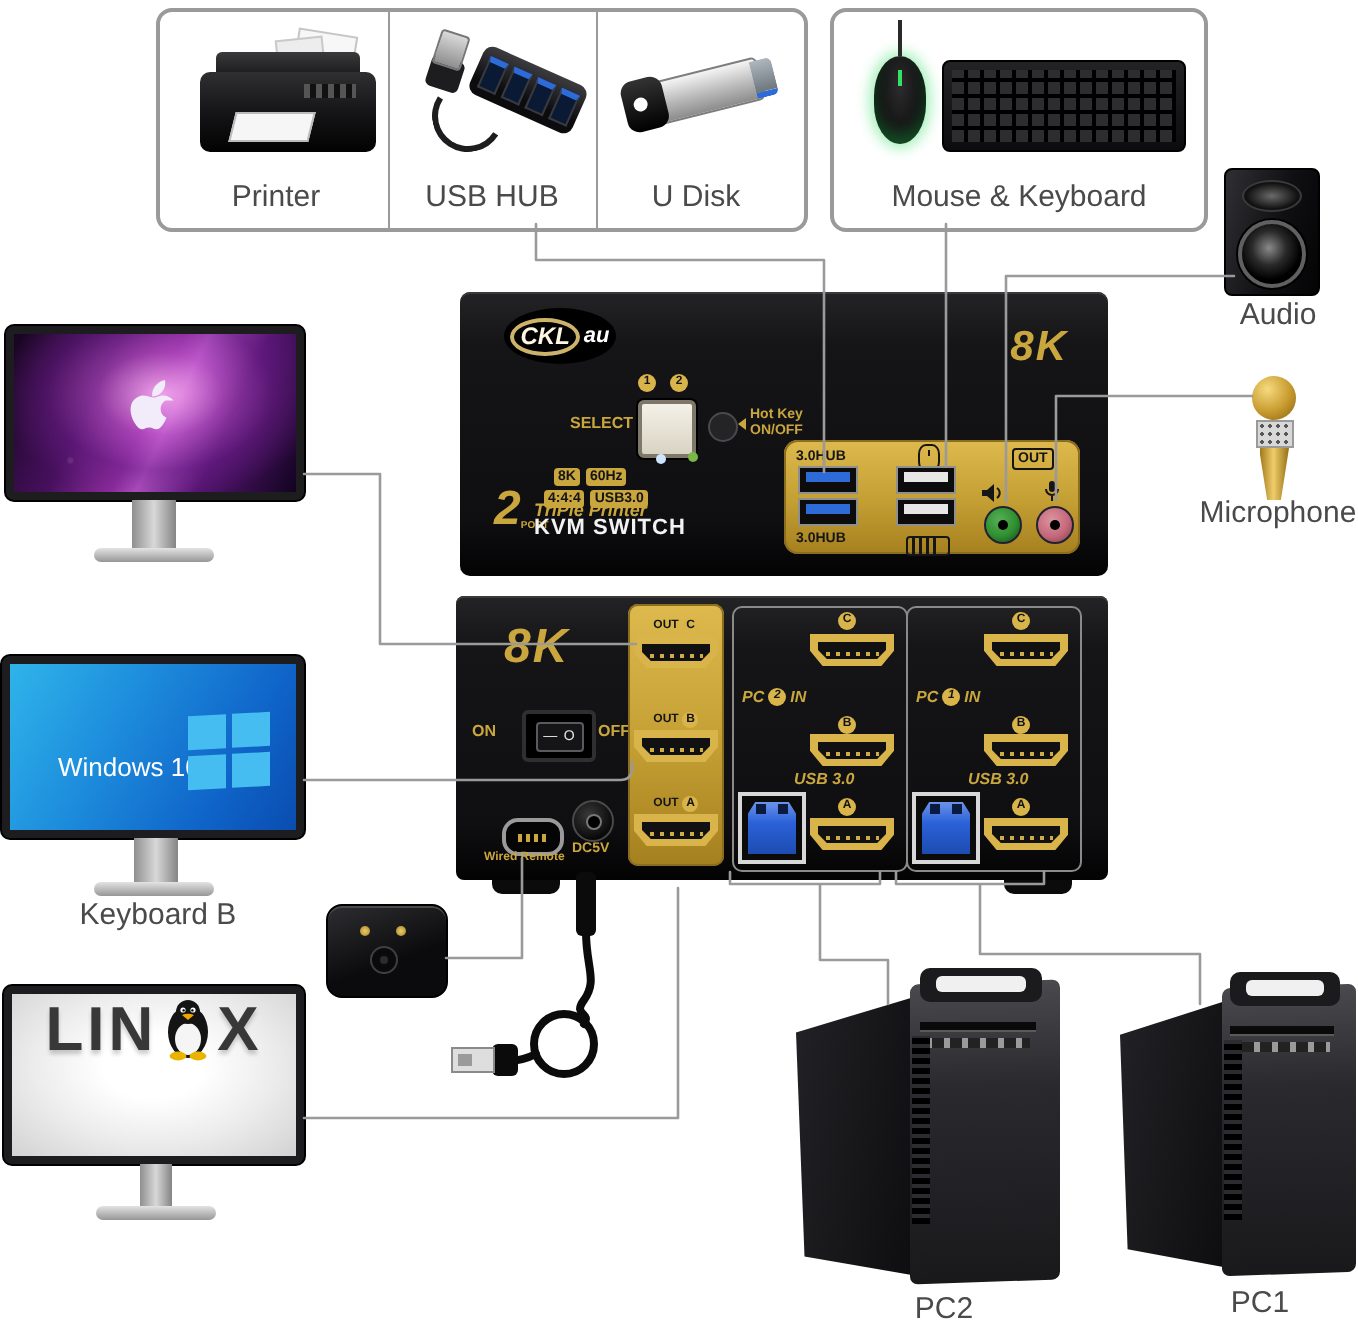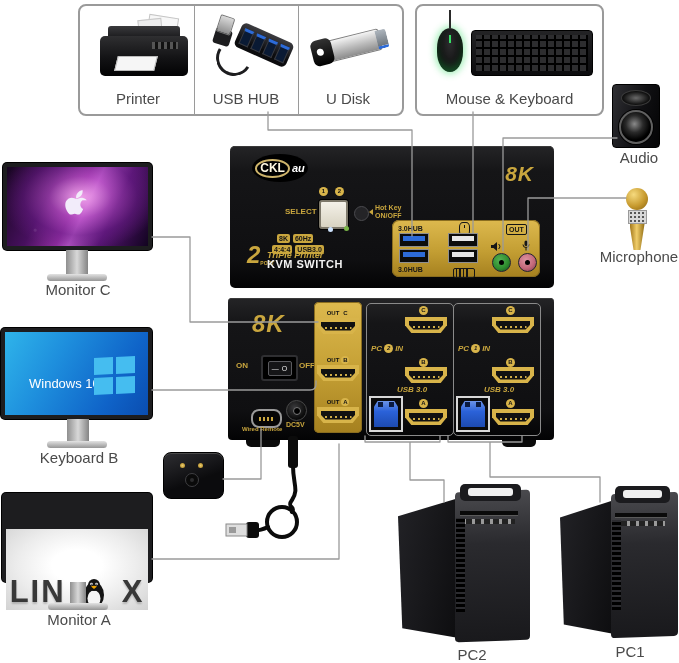--- a/index.html
+++ b/index.html
@@ -62,21 +62,21 @@
               background:linear-gradient(90deg,#a3781c,#f0cd6a 45%,#8d680f);}
 
   
   .panel{position:absolute;background:linear-gradient(180deg,#242426 0%,#151517 18%,#0f0f11 80%,#030304 100%);
          border-radius:5px;box-shadow:inset 0 1px 0 #3a3a3a;}
   .gold{color:#C9A63E;font-weight:bold;}
   .eightk{position:absolute;color:#C9A63E;font-weight:bold;font-style:italic;letter-spacing:1px;}
 
   .logo{position:absolute;left:22px;top:8px;width:56px;height:28px;background:#000;border-radius:50%;
         display:flex;align-items:center;justify-content:center;gap:2px;}
-  .logo-ckl{font-weight:bold;color:#fdf6e0;font-size:12px;line-height:15px;
+  .logo-ckl{font-style:italic;font-weight:bold;color:#fdf6e0;font-size:12px;line-height:15px;
             border:2px solid #cdb36a;border-radius:50%;padding:0 3px;}
   .logo-au{color:#fff;font-weight:bold;font-style:italic;font-size:11px;}
 
   .ldot{width:9px;height:9px;border-radius:50%;background:#D8B44A;color:#141414;font-size:6px;font-weight:bold;
         display:inline-flex;align-items:center;justify-content:center;line-height:9px;}
   .sel-btn{position:absolute;width:25px;height:25px;background:linear-gradient(#f4f1e8,#d8d3c2);
            border:2px solid #7d786a;border-radius:3px;box-shadow:0 0 0 1px #000;}
   .led{position:absolute;width:5px;height:5px;border-radius:50%;}
   .tri-r{width:0;height:0;border-top:3px solid transparent;border-bottom:3px solid transparent;border-left:4px solid #C9A63E;display:inline-block;}
   .tri-l{width:0;height:0;border-top:3px solid transparent;border-bottom:3px solid transparent;border-right:4px solid #C9A63E;display:inline-block;}
@@ -141,21 +141,21 @@
   .mac-screen{background:
       radial-gradient(ellipse at 52% 38%, rgba(255,180,245,.85), rgba(200,90,210,.5) 30%, rgba(110,30,140,.45) 55%, rgba(25,8,45,0) 78%),
       radial-gradient(circle at 20% 80%, rgba(255,255,255,.12) 0 1px, transparent 2px),
       linear-gradient(115deg,#16051f 0%,#47105e 30%,#8c2c9c 48%,#b254c2 55%,#541470 72%,#120420 100%);}
   .win-screen{background:linear-gradient(120deg,#2fb4ea 0%,#1e8fdd 35%,#0f63c8 75%,#0a4db0 100%);
               display:flex;align-items:center;}
   .win-text{position:absolute;left:24px;top:44px;color:#fff;font-size:13px;}
   .win-logo{position:absolute;left:89px;top:25px;display:grid;grid-template-columns:19px 19px;grid-template-rows:17px 17px;gap:3px;transform:skewY(-3deg);}
   .win-logo div{background:#45bdf0;}
   .linux-screen{background:radial-gradient(ellipse at 50% 45%,#ffffff 25%,#ececec 60%,#d2d2d2);
-                display:flex;align-items:flex-end;justify-content:center;gap:15px;margin-top:32px;}
+                display:flex;align-items:flex-start;justify-content:center;gap:2px;}
   .linux-txt{font-size:31px;font-weight:bold;color:#383838;letter-spacing:2px;text-shadow:0 2px 2px rgba(0,0,0,.2);}
   .stand{position:absolute;background:linear-gradient(90deg,#8f8f8f,#d8d8d8 50%,#848484);}
   .base{position:absolute;background:linear-gradient(#e3e3e3,#969696);border-radius:4px;}
 
   
   .tower{position:absolute;}
   .t-side{position:absolute;left:0;top:14px;width:46%;height:calc(100% - 22px);
           background:linear-gradient(100deg,#222226,#0d0d0f);clip-path:polygon(100% 0,0 13%,7% 93%,100% 100%);}
   .t-front{position:absolute;right:0;top:7px;width:57%;height:calc(100% - 12px);
            background:linear-gradient(180deg,#4a4a4e,#2a2a2e 35%,#19191c);border-radius:4px;transform:skewY(-2deg);}
@@ -430,21 +430,20 @@
   <div class="monitor" style="left:3px;top:163px;width:149px;height:87px;">
     <div class="screen mac-screen">
       <svg style="position:absolute;left:55px;top:20px;" width="30" height="36" viewBox="0 0 30 34">
         <path d="M20.5 2c-1.8.3-3.8 1.5-4.9 3-1 1.3-1.8 3.3-1.5 5.2 2 .1 4-1.1 5.1-2.6 1.1-1.4 1.8-3.4 1.3-5.6z" fill="#f2ecfa"></path>
         <path d="M24.8 12.3c-1.3-1.6-3.2-2.6-5-2.6-2.4 0-3.4 1.1-5 1.1-1.7 0-3-1.1-5.1-1.1-2 0-4.2 1.2-5.5 3.3-1.9 3.3-.5 8.2 1.4 10.9.9 1.3 2 2.8 3.5 2.7 1.4-.1 1.9-.9 3.6-.9 1.7 0 2.1.9 3.6.9 1.5 0 2.5-1.4 3.4-2.7 1.1-1.5 1.5-3 1.5-3.1-.1 0-2.9-1.1-2.9-4.4 0-2.8 2.3-4.1 2.4-4.2z" fill="#f2ecfa"></path>
       </svg>
     </div>
   </div>
   <div class="stand" style="left:66px;top:250px;width:22px;height:26px;"></div>
   <div class="base" style="left:47px;top:274px;width:60px;height:7px;"></div>
-  <div class="lbl" style="left:18px;top:281px;width:120px;">Monitor C</div>
 
   <div class="monitor" style="left:1px;top:328px;width:151px;height:91px;">
     <div class="screen win-screen">
       <span class="win-text">Windows 10</span>
       <div class="win-logo">
           <div></div>
           <div></div>
           <div></div>
           <div></div>
         </div>
@@ -467,21 +466,20 @@
           <circle cx="15.2" cy="7.2" r="0.6" fill="#000"></circle>
         <path d="M10 9.5 L13 12 L16 9.5 Q13 8.2 10 9.5 Z" fill="#f0a500"></path>
         <ellipse cx="8" cy="30" rx="4.2" ry="2.2" fill="#e8b400"></ellipse>
         <ellipse cx="18" cy="30" rx="4.2" ry="2.2" fill="#e8b400"></ellipse>
       </svg>
       <span class="linux-txt">X</span>
     </div>
   </div>
   <div class="stand" style="left:70px;top:582px;width:16px;height:23px;"></div>
   <div class="base" style="left:48px;top:603px;width:60px;height:7px;"></div>
-  <div class="lbl" style="left:19px;top:611px;width:120px;">Monitor A</div>
 
   <div class="tower" style="left:398px;top:484px;width:132px;height:162px;">
     <div class="t-side"></div>
       <div class="t-front"></div>
       <div class="t-handle"></div>
     <div class="t-drive"></div>
       <div class="t-io"></div>
       <div class="t-vent"></div>
   </div>
   <div class="lbl" style="left:440px;top:646px;width:64px;">PC2</div>

